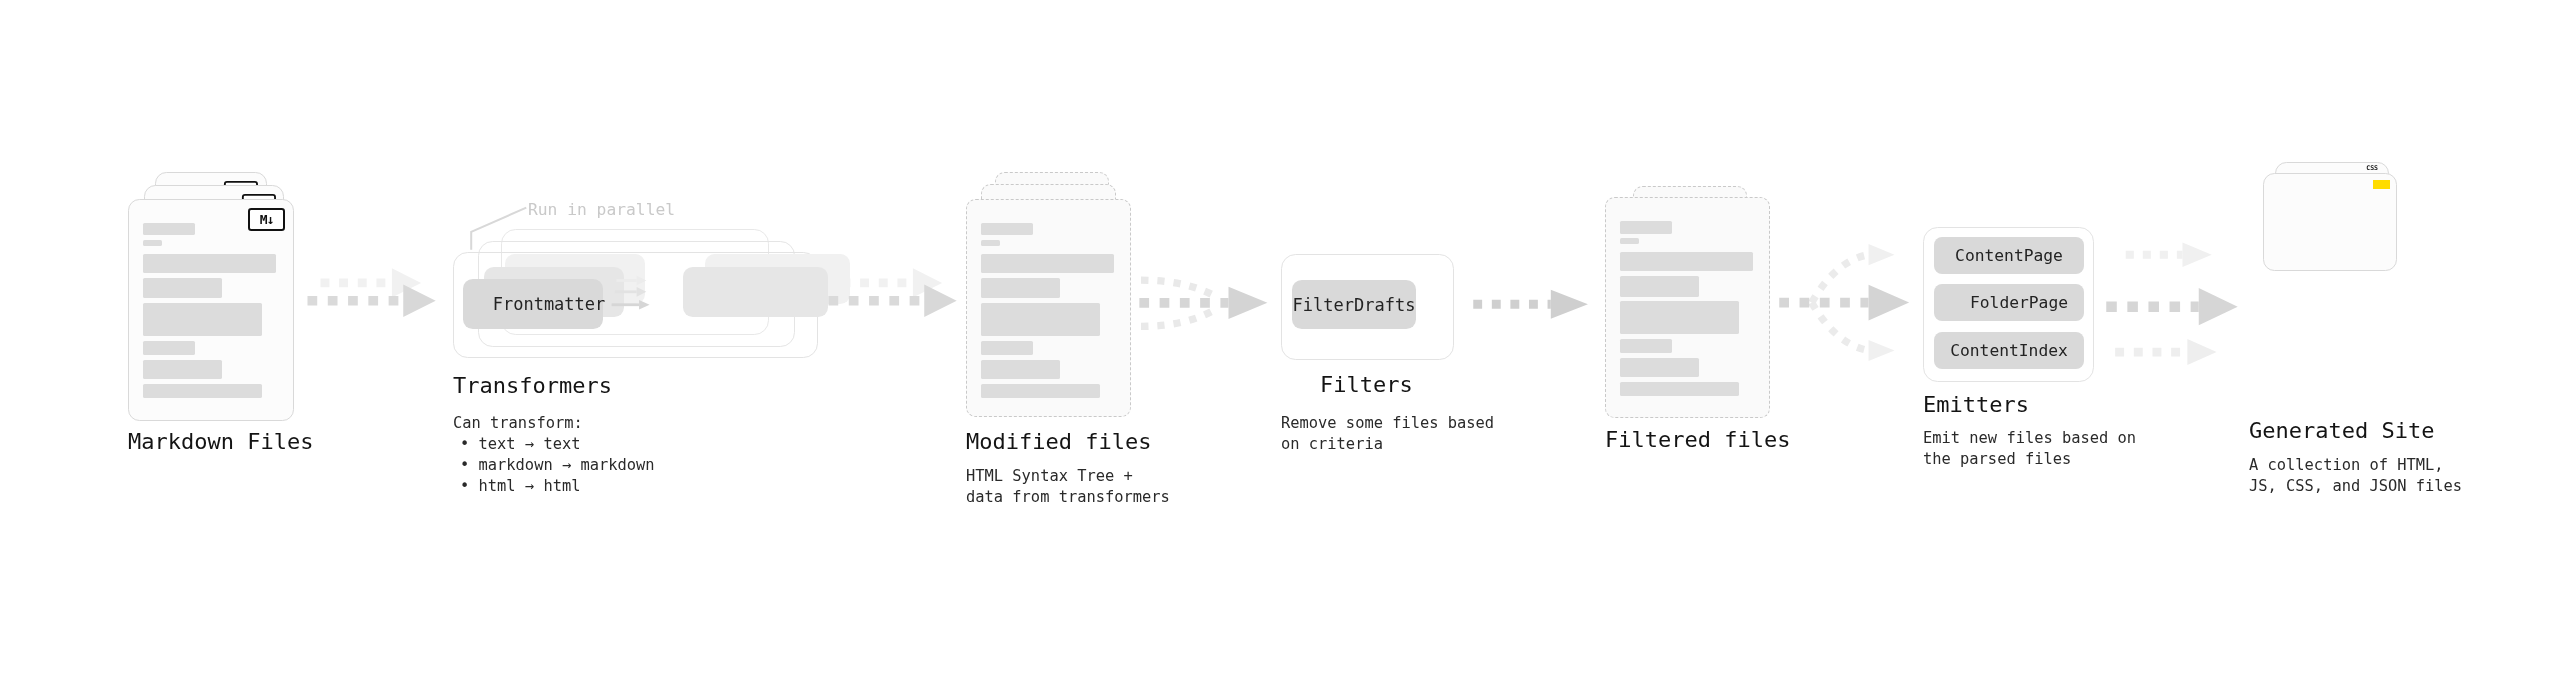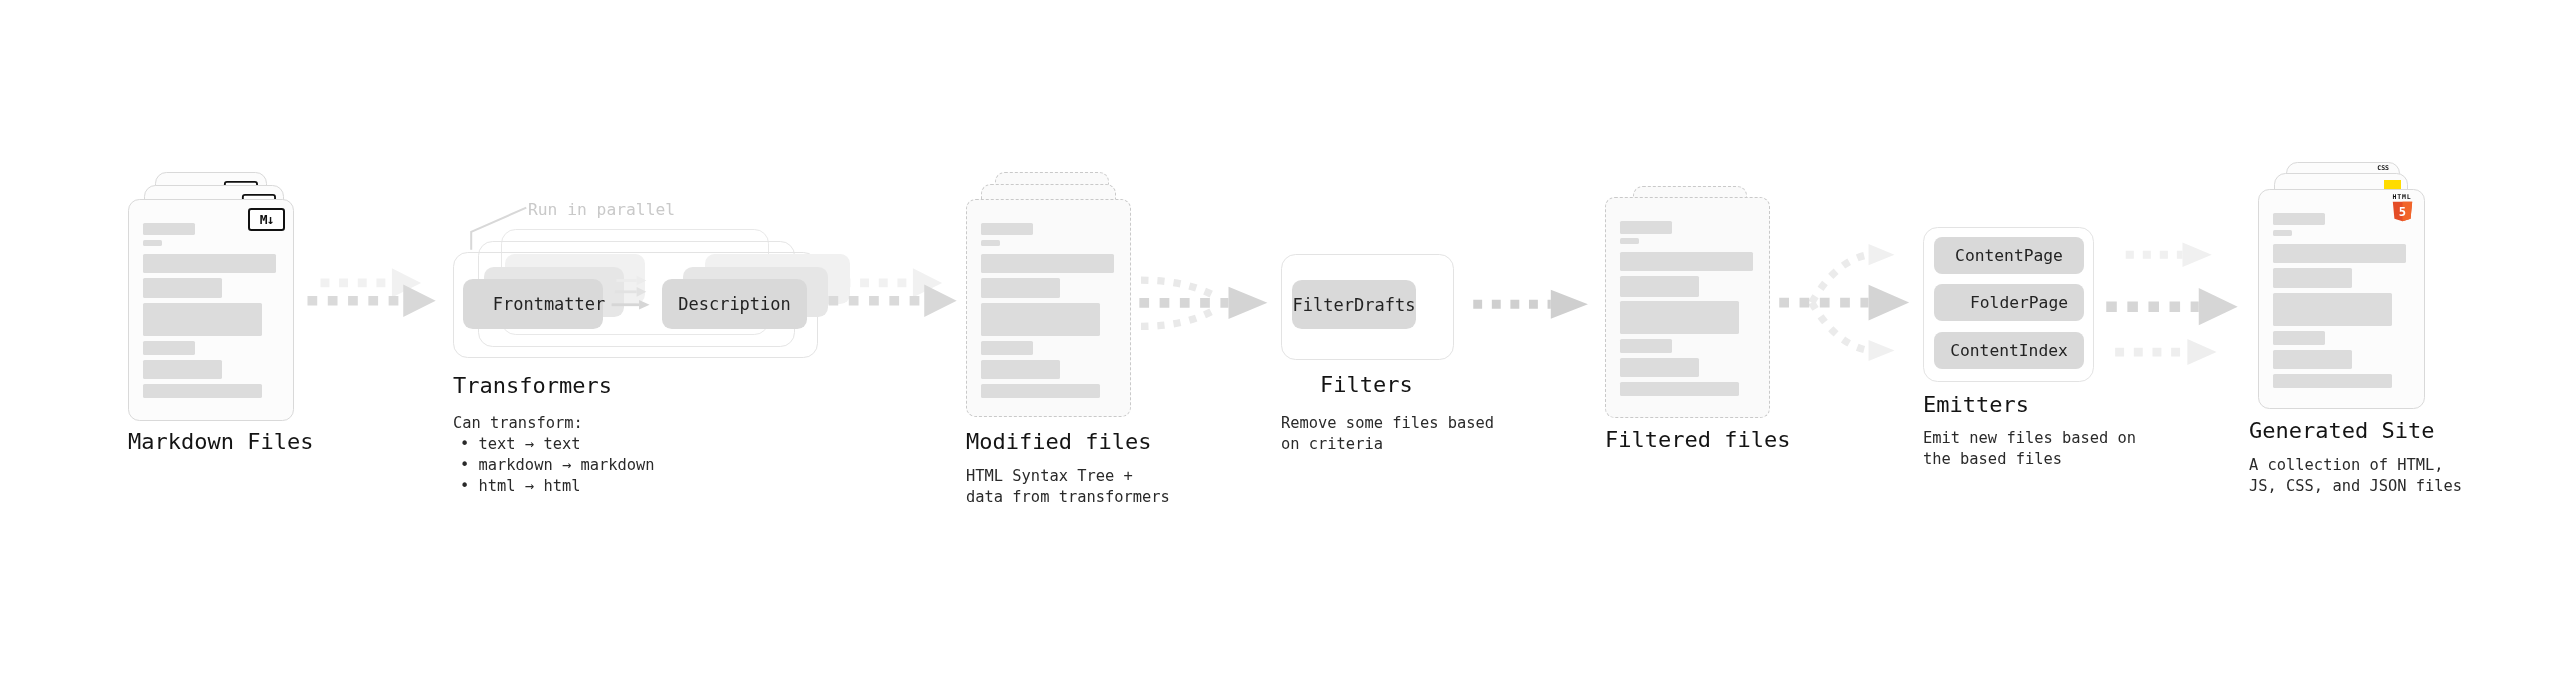--- a/index.html
+++ b/index.html
@@ -102,23 +102,20 @@
     <line x1="10" y1="13" x2="35" y2="13" stroke="#ececec" stroke-width="3.5"></line>
       <polygon points="35,7 47,13 35,19" fill="#ececec"></polygon>
     <line x1="8" y1="27" x2="35" y2="27" stroke="#e2e2e2" stroke-width="3.5"></line>
       <polygon points="35,21 47,27 35,33" fill="#e2e2e2"></polygon>
     <line x1="4" y1="43" x2="38" y2="43" stroke="#d6d6d6" stroke-width="3.5"></line>
       <polygon points="38,37 51,43 38,49" fill="#d6d6d6"></polygon>
   </svg>
 
   <div class="chip ghost2" style="left:705px;top:254px;width:145px;height:50px;"></div>
   <div class="chip ghost1" style="left:683px;top:267px;width:145px;height:50px;"></div>
-  <div class="chip" style="left:662px;top:279px;width:145px;height:50px;">
-      <span>Description</span>
-    </div>
 
   <div class="stage-title" style="left:453px;top:372px;">Transformers</div>
   <div class="stage-desc" style="left:453px;top:413px;">Can transform:</div>
   <div class="stage-desc" style="left:460px;top:434px;">• text → text</div>
   <div class="stage-desc" style="left:460px;top:455px;">• markdown → markdown</div>
   <div class="stage-desc" style="left:460px;top:476px;">• html → html</div>
 
   <svg class="abs" style="left:822px;top:265px;" width="142" height="65" viewBox="0 0 175 80">
     <line x1="24" y1="22" x2="112" y2="22" stroke="#f1f1f1" stroke-width="11" stroke-dasharray="11 12"></line>
     <polygon points="112,4 148,22 112,40" fill="#f1f1f1"></polygon>
@@ -197,60 +194,40 @@
       <span>ContentPage</span>
     </div>
   <div class="chip" style="left:1934px;top:284px;width:150px;height:37px;font-size:16.3px;border-radius:8.1px;padding-left:20px;">
       <span>FolderPage</span>
     </div>
   <div class="chip" style="left:1934px;top:332px;width:150px;height:37px;font-size:16.3px;border-radius:8.1px;">
       <span>ContentIndex</span>
     </div>
   <div class="stage-title" style="left:1923px;top:391px;">Emitters</div>
   <div class="stage-desc" style="left:1923px;top:428px;">Emit new files based on</div>
-  <div class="stage-desc" style="left:1923px;top:449px;">the based files</div>
+  <div class="stage-desc" style="left:1923px;top:449px;">the parsed files</div>
 
   <svg class="abs" style="left:2103px;top:236px;" width="142" height="134" viewBox="0 0 175 165">
     <line x1="28" y1="23" x2="98" y2="23" stroke="#f0f0f0" stroke-width="10" stroke-dasharray="10 11"></line>
     <polygon points="98,8 134,23 98,38" fill="#f0f0f0"></polygon>
     <line x1="4" y1="87" x2="118" y2="87" stroke="#d6d6d6" stroke-width="13" stroke-dasharray="13 13"></line>
     <polygon points="118,64 166,87 118,110" fill="#d6d6d6"></polygon>
     <line x1="15" y1="143" x2="104" y2="143" stroke="#eeeeee" stroke-width="11" stroke-dasharray="11 12"></line>
     <polygon points="104,127 140,143 104,159" fill="#eeeeee"></polygon>
   </svg>
 
-  <div class="stack" style="left:2247px;top:162px;width:167px;height:249px;margin-left:11px;">
+  <div class="stack" style="left:2247px;top:162px;width:167px;height:249px;">
     <div class="page" style="left:28.4px;top:0;width:114px;height:98px;">
       <div class="css-badge">
         <div class="css-word">CSS</div>
         <div class="css-bar"></div>
       </div>
     </div>
     <div class="page" style="left:16.3px;top:11.4px;width:134px;height:98px;">
       <div class="js-badge"></div>
     </div>
-    <div class="page" style="left:0;top:27px;width:167px;height:220px;">
-      <div class="h5-icon">
-        <div class="h5-word">HTML</div>
-        <svg width="23" height="21" viewBox="0 0 28 26">
-          <polygon points="2,1 26,1 24,22 14,25 4,22" fill="#e44d26"></polygon>
-          <polygon points="14,1 26,1 24,22 14,25" fill="#f16529"></polygon>
-          <text x="14" y="19" text-anchor="middle" font-size="15" font-weight="bold" fill="#ffffff" font-family="DejaVu Sans Mono, monospace">5</text>
-        </svg>
-      </div>
-      <div class="doc-bars">
-          <div class="doc-bar" style="left: 14px; top: 23px; width: 52px; height: 12.2px;"></div>
-          <div class="doc-bar" style="left: 14px; top: 40px; width: 18.7px; height: 5.7px;"></div>
-          <div class="doc-bar" style="left: 14px; top: 54px; width: 133px; height: 18.7px;"></div>
-          <div class="doc-bar" style="left: 14px; top: 78px; width: 79px; height: 20.3px;"></div>
-          <div class="doc-bar" style="left: 14px; top: 103px; width: 119px; height: 32.5px;"></div>
-          <div class="doc-bar" style="left: 14px; top: 141px; width: 52px; height: 14px;"></div>
-          <div class="doc-bar" style="left: 14px; top: 160px; width: 79px; height: 18.7px;"></div>
-          <div class="doc-bar" style="left: 14px; top: 184px; width: 119px; height: 14px;"></div>
-        </div>
-    </div>
   </div>
   <div class="stage-title" style="left:2249px;top:417px;">Generated Site</div>
   <div class="stage-desc" style="left:2249px;top:455px;">A collection of HTML,</div>
   <div class="stage-desc" style="left:2249px;top:476px;">JS, CSS, and JSON files</div>
 
 </div>
 
 
 </body></html>

